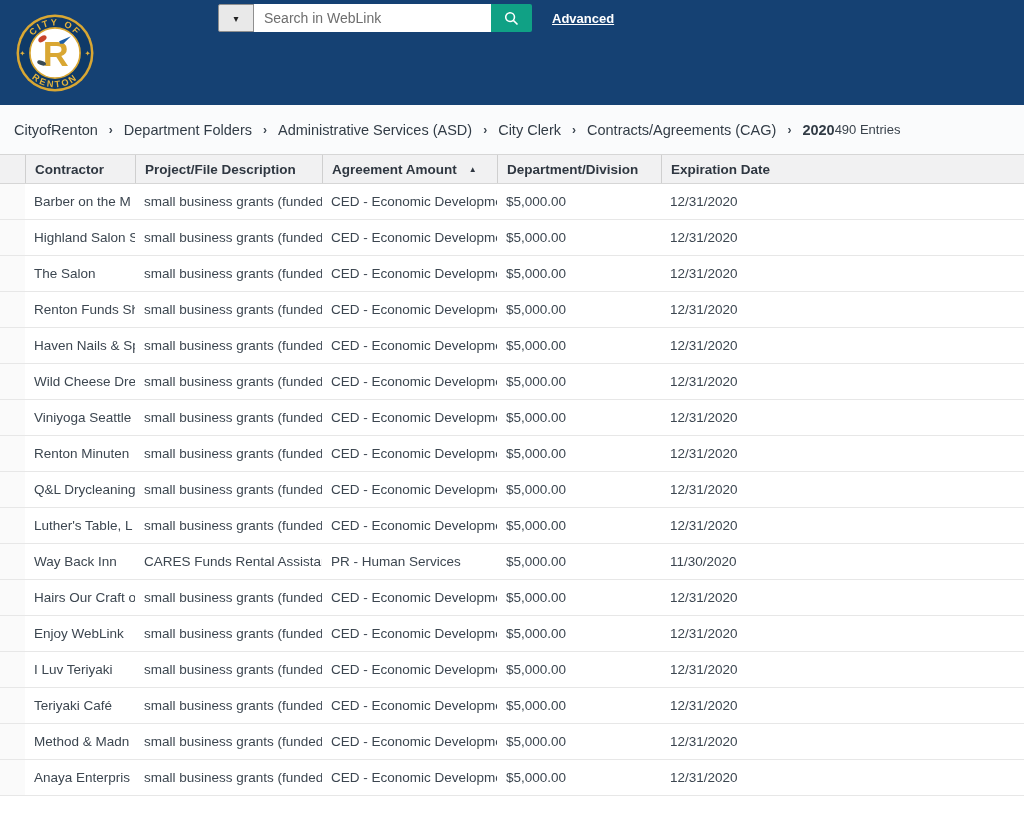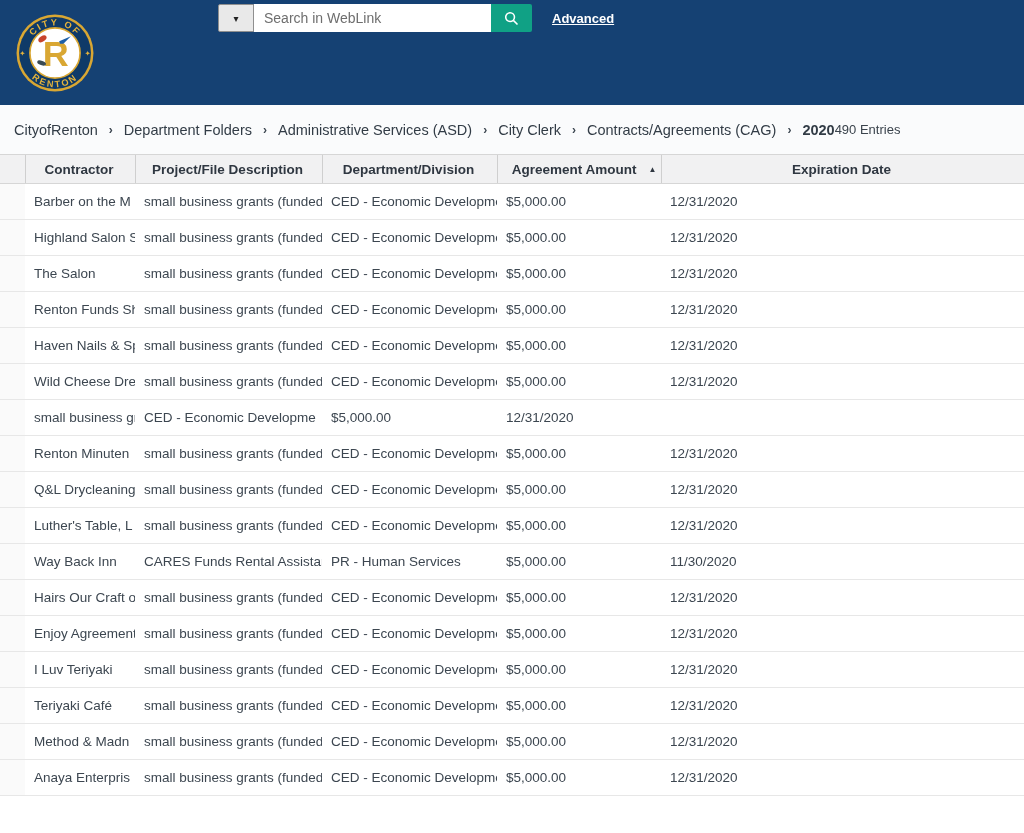--- a/index.html
+++ b/index.html
@@ -31,21 +31,21 @@
   .crumb-group:last-child .crumb-sep { display:none; }
   .crumb-group:last-child .crumb { font-weight:bold; }
   .entries { font-size:13px; color:#3a434c; white-space:nowrap; }
 
   
   .grid-row { display:grid; grid-template-columns:25px 110px 187px 175px 164px 1fr; }
   .thead { height:30px; background:#f1f1f2; border-top:1px solid #d6d6d6;
            border-bottom:1px solid #d6d6d6; }
   .th { display:flex; align-items:center; padding-left:9px; font-size:13.5px;
         font-weight:bold; color:#2f3741; cursor:pointer; overflow:hidden;
-        white-space:nowrap;justify-content:center; }
+        white-space:nowrap; }
   .th + .th { border-left:1px solid #cfcfcf; }
   .sort-arrow { font-size:8px; margin-left:12px; color:#2f3741; }
   .trow { height:36px; border-bottom:1px solid #e7e7e7; cursor:pointer; }
   .td { display:flex; align-items:center; padding-left:9px; font-size:13.5px;
         color:#3c4650; overflow:hidden; white-space:nowrap; }
   .td.gutter { background:#fafafa; padding:0; }
 </style>
 </head>
 <body>
 
@@ -137,30 +137,30 @@
         <span>Contractor</span>
         <span class="sort-arrow"></span>
       </div>
 
       <div class="th">
         <span>Project/File Description</span>
         <span class="sort-arrow"></span>
       </div>
 
       <div class="th">
-        <span>Department/Division</span>
-        <span class="sort-arrow"></span>
-      </div>
-
-      <div class="th">
         <span>Agreement Amount</span>
         <span class="sort-arrow">▲</span>
       </div>
 
       <div class="th">
+        <span>Department/Division</span>
+        <span class="sort-arrow"></span>
+      </div>
+
+      <div class="th">
         <span>Expiration Date</span>
         <span class="sort-arrow"></span>
       </div>
     </div>
 
   <div>
 
       <div class="grid-row trow">
         <div class="td gutter"></div>
         <div class="td">Barber on the M</div>
@@ -210,20 +210,21 @@
         <div class="td gutter"></div>
         <div class="td">Wild Cheese Dre</div>
         <div class="td">small business grants (funded</div>
         <div class="td">CED - Economic Developme</div>
         <div class="td">$5,000.00</div>
         <div class="td">12/31/2020</div>
       </div>
 
       <div class="grid-row trow">
         <div class="td gutter"></div>
+        <div class="td">Viniyoga Seattle</div>
         <div class="td">small business grants (funded</div>
         <div class="td">CED - Economic Developme</div>
         <div class="td">$5,000.00</div>
         <div class="td">12/31/2020</div>
       </div>
 
       <div class="grid-row trow">
         <div class="td gutter"></div>
         <div class="td">Renton Minuten</div>
         <div class="td">small business grants (funded</div>
@@ -263,21 +264,21 @@
         <div class="td gutter"></div>
         <div class="td">Hairs Our Craft o</div>
         <div class="td">small business grants (funded</div>
         <div class="td">CED - Economic Developme</div>
         <div class="td">$5,000.00</div>
         <div class="td">12/31/2020</div>
       </div>
 
       <div class="grid-row trow">
         <div class="td gutter"></div>
-        <div class="td">Enjoy Agreement</div>
+        <div class="td">Enjoy WebLink</div>
         <div class="td">small business grants (funded</div>
         <div class="td">CED - Economic Developme</div>
         <div class="td">$5,000.00</div>
         <div class="td">12/31/2020</div>
       </div>
 
       <div class="grid-row trow">
         <div class="td gutter"></div>
         <div class="td">I Luv Teriyaki</div>
         <div class="td">small business grants (funded</div>

